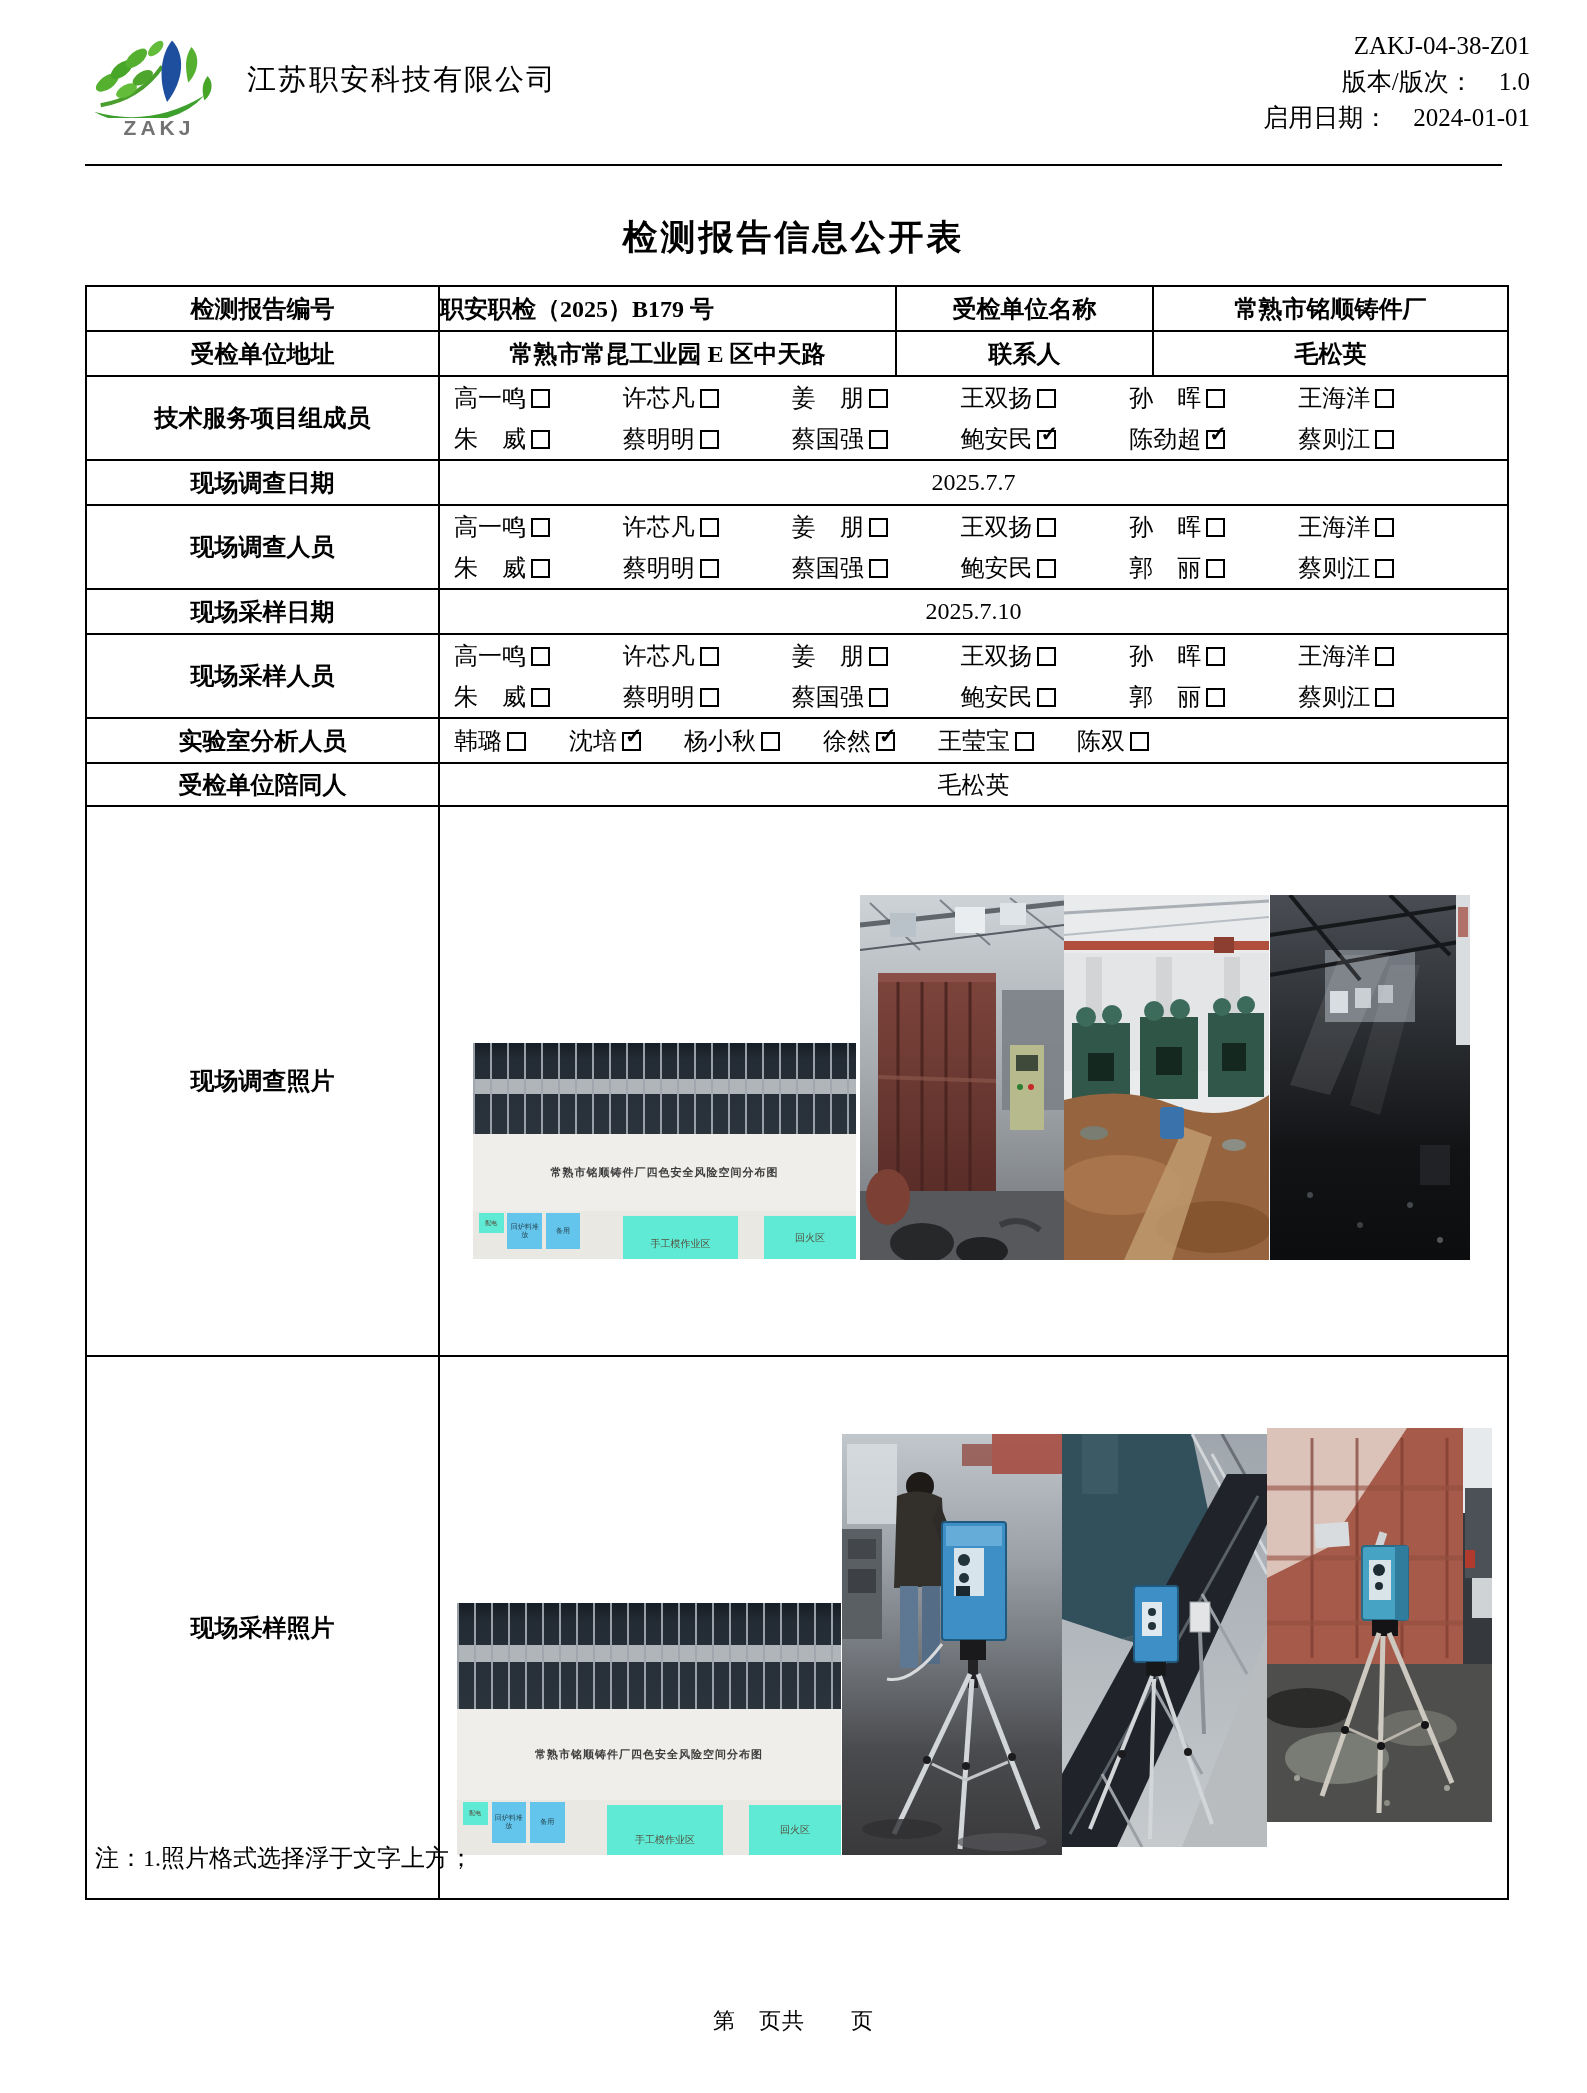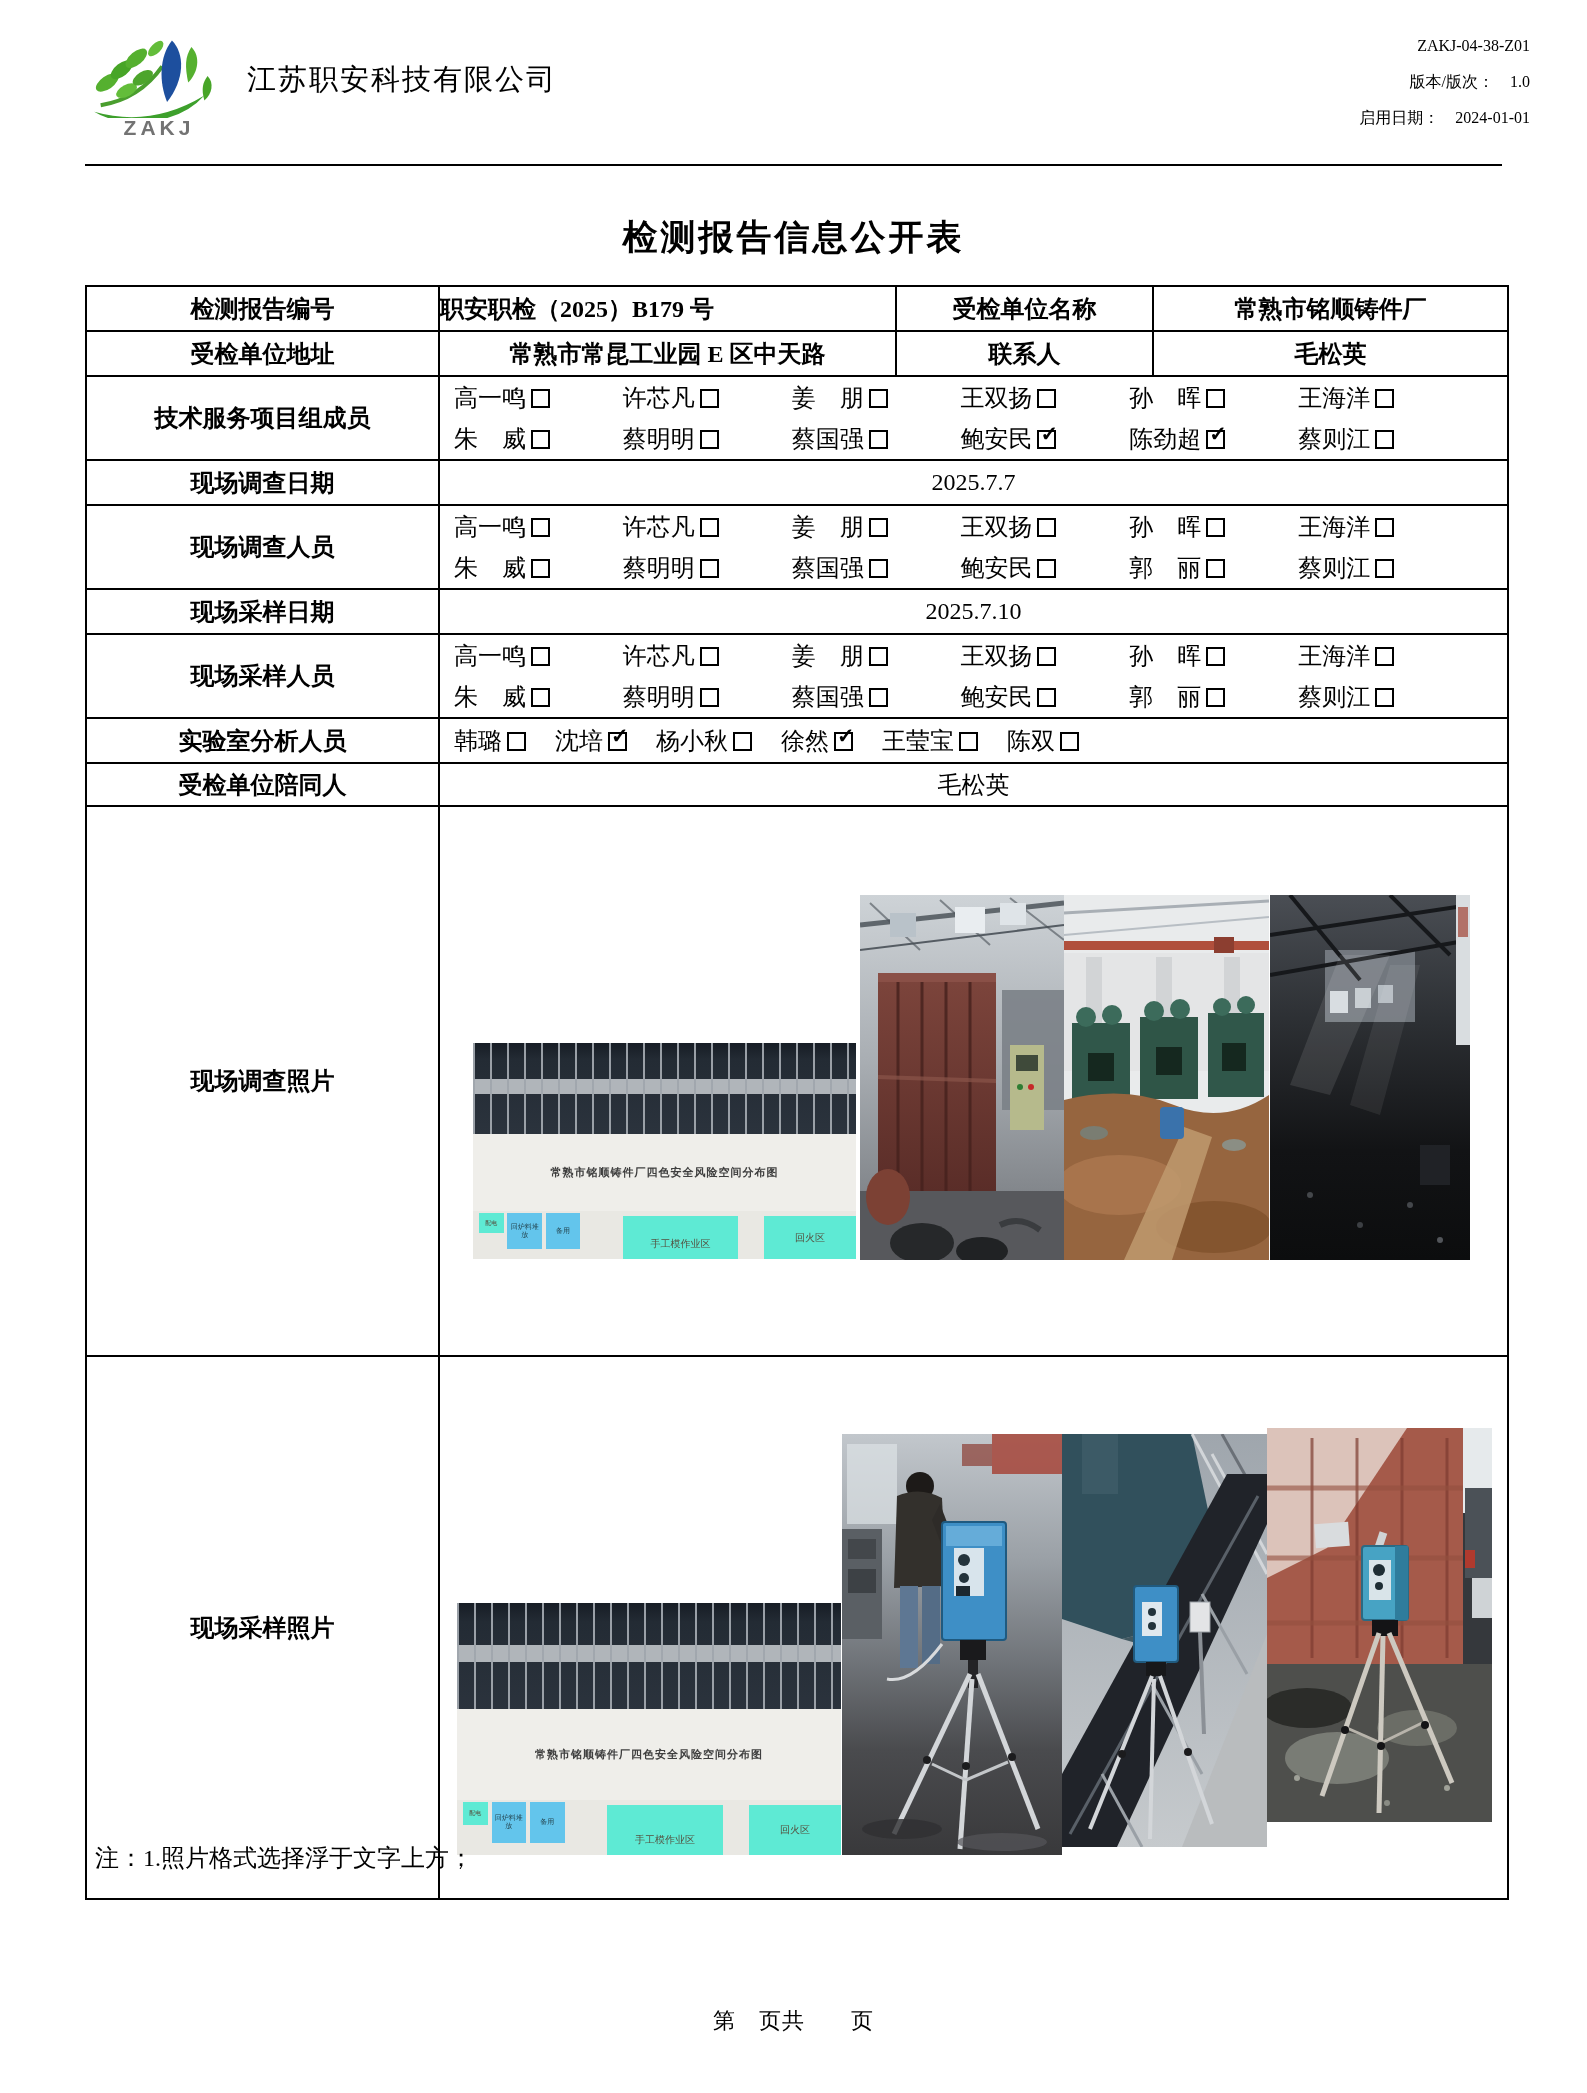--- a/index.html
+++ b/index.html
@@ -5,38 +5,38 @@
   html,body{margin:0;padding:0;background:#ffffff;}
   .page{position:relative;width:1587px;height:2093px;background:#fff;
         font-family:"Liberation Serif","DejaVu Serif",serif;color:#000;overflow:hidden;}
 
   
   .logo-wrap{position:absolute;left:78px;top:34px;width:162px;height:84px;}
   .logo-zakj{position:absolute;left:78px;top:116px;width:162px;text-align:center;
              color:#737373;font-weight:bold;font-size:21px;letter-spacing:4px;
              font-family:"Liberation Sans",sans-serif;}
   .company{position:absolute;left:247px;top:60px;font-size:29px;letter-spacing:2px;}
-  .doc-info{position:absolute;right:57px;top:28px;text-align:right;font-size:16px;line-height:36px;}
+  .doc-info{position:absolute;right:57px;top:28px;text-align:right;font-size:25px;line-height:36px;}
   .hrule{position:absolute;left:85px;top:164px;width:1417px;border-top:2px solid #000;}
 
   
   .title{position:absolute;left:0;top:214px;width:100%;text-align:center;
          font-size:35px;font-weight:bold;letter-spacing:3px;}
 
   
   table.main{position:absolute;left:85px;top:285px;width:1422px;border-collapse:collapse;
              table-layout:fixed;font-size:24px;}
   table.main td{border:2px solid #000;padding:0;overflow:hidden;}
   td.lb{font-weight:bold;text-align:center;}
   td.vc{text-align:center;font-weight:bold;}
   td.vl{text-align:left;padding-left:12px;font-weight:bold;}
   td.dt{text-align:center;}
   .mrow{display:grid;grid-template-columns:repeat(6,1fr);height:41px;
         align-items:center;padding:0 40px 0 14px;}
-  .labrow{display:flex;gap:29px;align-items:center;height:100%;padding-left:14px;}
+  .labrow{display:flex;gap:43px;align-items:center;height:100%;padding-left:14px;}
   .member{white-space:nowrap;}
   .cbx{width:15px;height:15px;border:2.5px solid #000;display:inline-block;
        vertical-align:-2px;margin-left:5px;position:relative;}
   .cbx .tick{position:absolute;left:1px;top:-8px;font-size:21px;font-weight:bold;line-height:1;}
   td.photo-td{position:relative;padding:0;}
 
   
   .ph{position:absolute;overflow:hidden;}
   .ph svg{display:block;width:100%;height:100%;}
 

